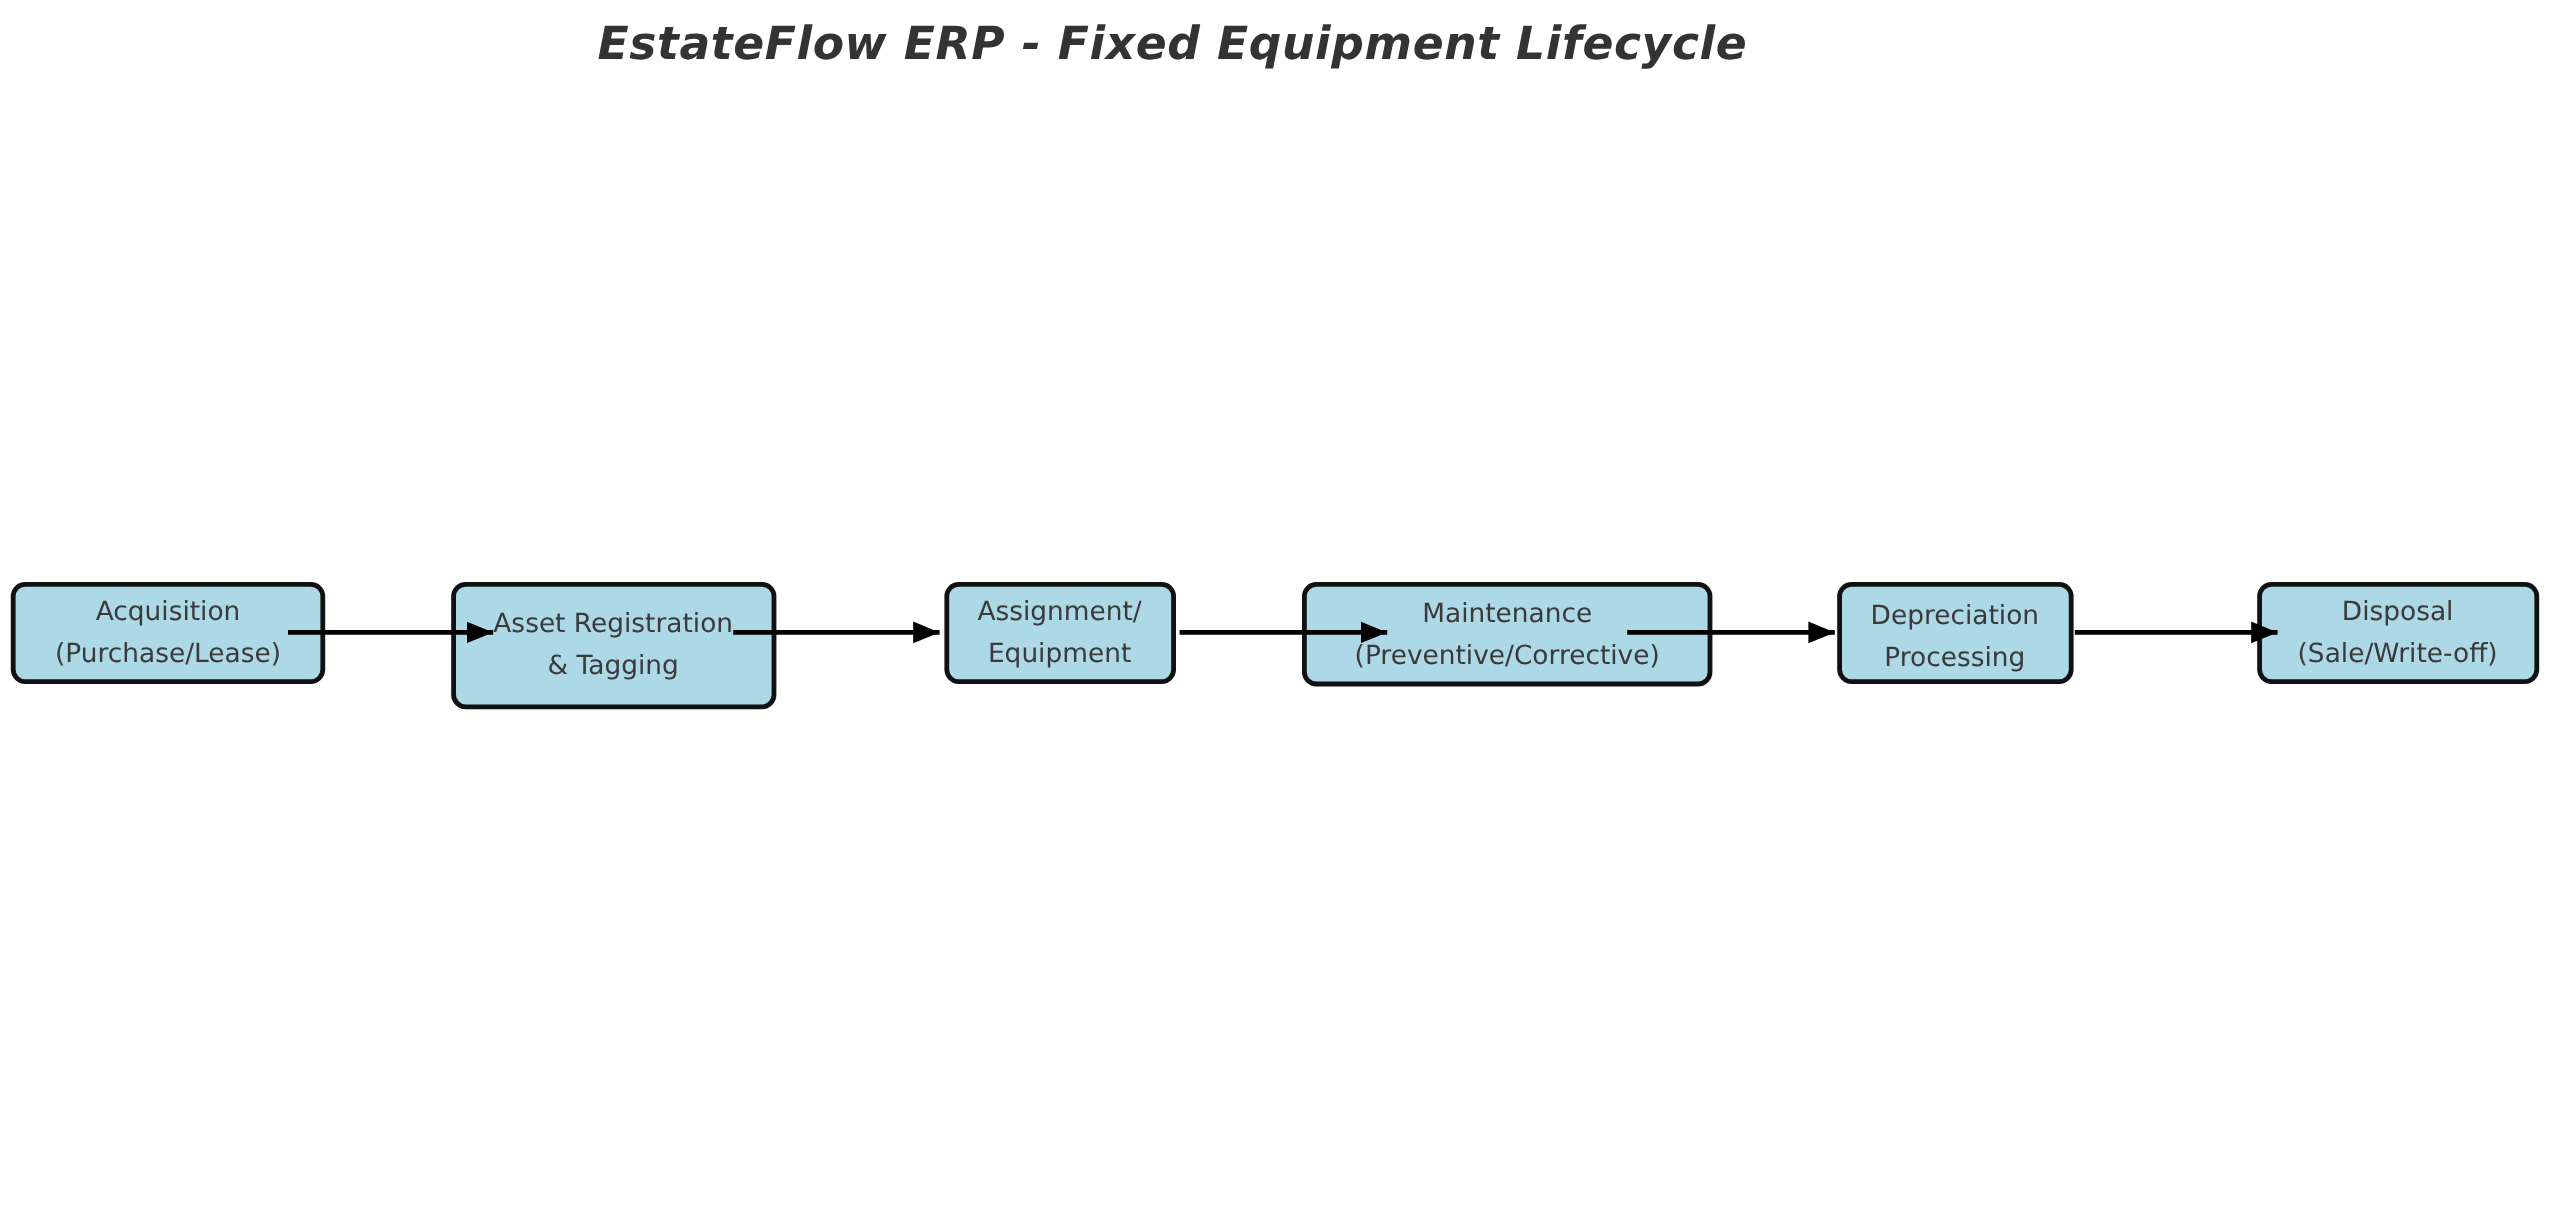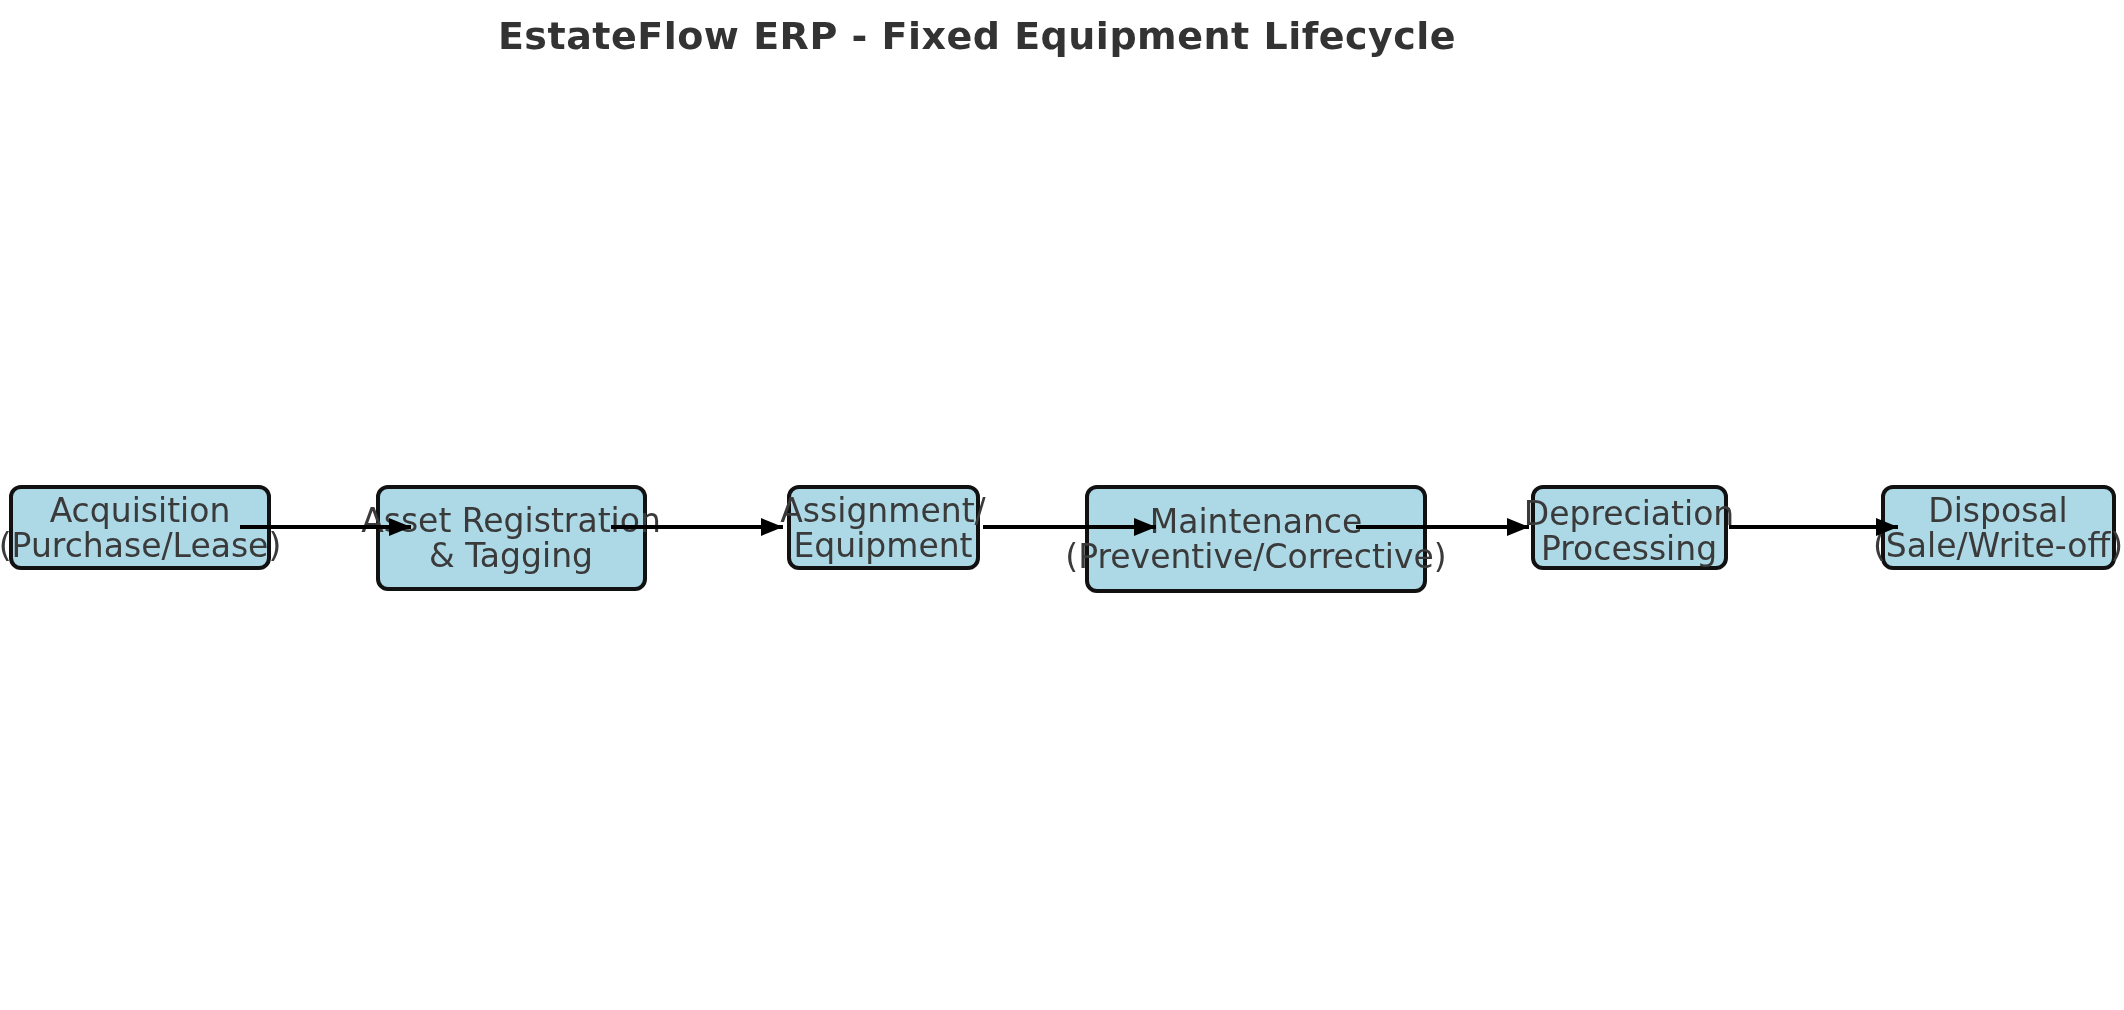--- a/index.html
+++ b/index.html
@@ -19,34 +19,35 @@
     position: absolute;
     left: 977px;
     top: 14px;
     transform: translateX(-50%);
     margin: 0;
     font-size: 38px;
     font-weight: bold;
     color: var(--title-color, #333333);
     white-space: nowrap;
     letter-spacing: 0.5px;
+    font-style: italic;
   }
   .node {
     position: absolute;
     box-sizing: border-box;
     background: var(--node-fill, #add8e6);
     border: 4px solid var(--node-border, #111111);
     border-radius: 12px;
     display: flex;
     flex-direction: column;
     align-items: center;
     justify-content: center;
     text-align: center;
     color: var(--node-text, #3a3a3a);
-    font-size: 33px;
+    font-size: 22px;
     line-height: 35px;
     white-space: nowrap;
     z-index: 1;
   }
   #arrows {
     position: absolute;
     left: 0;
     top: 0;
     width: 2124px;
     height: 1010px;
@@ -70,21 +71,21 @@
     <div class="node-line line2">(Purchase/Lease)</div>
   </div>
       <div class="node" style="left: 375.5px; top: 485px; width: 271px; height: 106px;">
     <div class="node-line line1">Asset Registration</div>
     <div class="node-line line2">&amp; Tagging</div>
   </div>
       <div class="node" style="left: 786.5px; top: 485px; width: 193px; height: 85px;">
     <div class="node-line line1">Assignment/</div>
     <div class="node-line line2">Equipment</div>
   </div>
-      <div class="node" style="left: 1085px; top: 485px; width: 342px; height: 108px;">
+      <div class="node" style="left: 1085px; top: 485px; width: 342px; height: 87px;">
     <div class="node-line line1">Maintenance</div>
     <div class="node-line line2">(Preventive/Corrective)</div>
   </div>
       <div class="node" style="left: 1530.5px; top: 485px; width: 197px; height: 85px; justify-content: flex-end;">
     <div class="node-line line1">Depreciation</div>
     <div class="node-line line2">Processing</div>
   </div>
       <div class="node" style="left: 1880.5px; top: 485px; width: 235px; height: 85px;">
     <div class="node-line line1">Disposal</div>
     <div class="node-line line2">(Sale/Write-off)</div>

